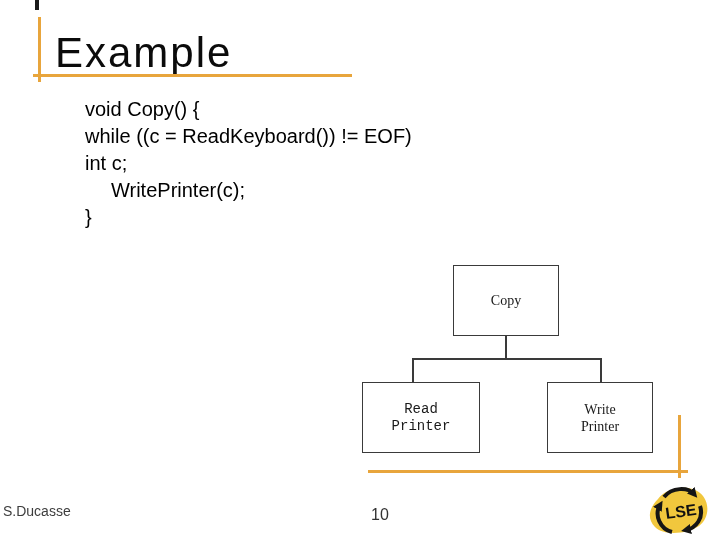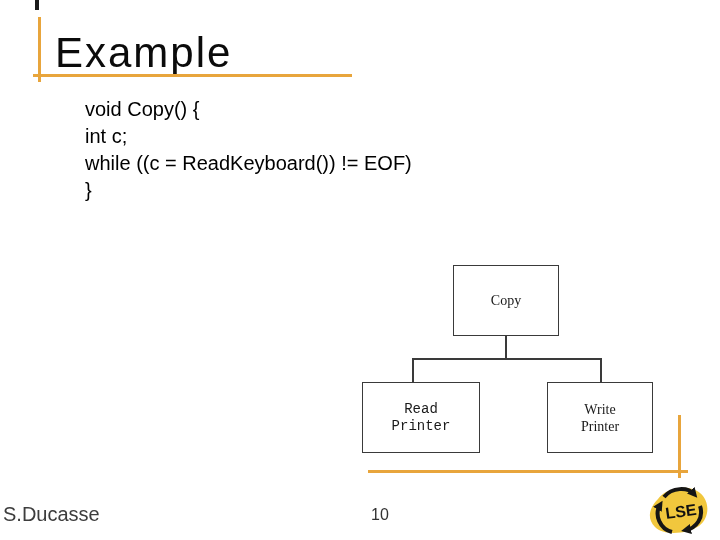--- a/index.html
+++ b/index.html
@@ -44,40 +44,41 @@
   .node-copy  { left: 453px; top: 265px; width: 106px; height: 71px; }
   .node-read  { left: 362px; top: 382px; width: 118px; height: 71px; font-family: Liberation Mono, monospace; }
   .node-write { left: 547px; top: 382px; width: 106px; height: 71px; }
   .dline { position: absolute; background: #3a3a3a; }
   .stem  { left: 505px; top: 336px; width: 1.5px; height: 22px; }
   .hbar  { left: 412px; top: 358px; width: 190px; height: 1.5px; }
   .dropL { left: 412px; top: 358px; width: 1.5px; height: 25px; }
   .dropR { left: 600px; top: 358px; width: 1.5px; height: 25px; }
 
   
-  .footer-author { left: 3px;   top: 503px; font-size: 20px; color: #3d3d3d; }
+  .footer-author { left: 3px;   top: 503px; font-size: 14px; color: #3d3d3d; }
   .footer-page   { left: 371px; top: 506px; font-size: 16px; color: #333333; }
 
   
   .logo { left: 644px; top: 482px; width: 74px; height: 58px; }
 </style>
 </head>
 <body>
 
 <div class="slide">
 
   <div class="abs top-tick"></div>
   <div class="abs accent accent-v-title"></div>
   <h1 class="abs title">Example</h1>
   <div class="abs accent accent-h-title"></div>
 
   <div class="abs code">
     <div class="code-line">void Copy() {</div>
+    <div class="code-line">while ((c = ReadKeyboard()) != EOF)</div>
     <div class="code-line">int c;</div>
-    <div class="code-line">while ((c = ReadKeyboard()) != EOF)</div>
+    <div class="code-line indent">WritePrinter(c);</div>
     <div class="code-line">}</div>
   </div>
 
   <div>
     <div class="node node-copy">
       <span>Copy</span>
     </div>
     <div class="dline stem"></div>
     <div class="dline hbar"></div>
     <div class="dline dropL"></div>

